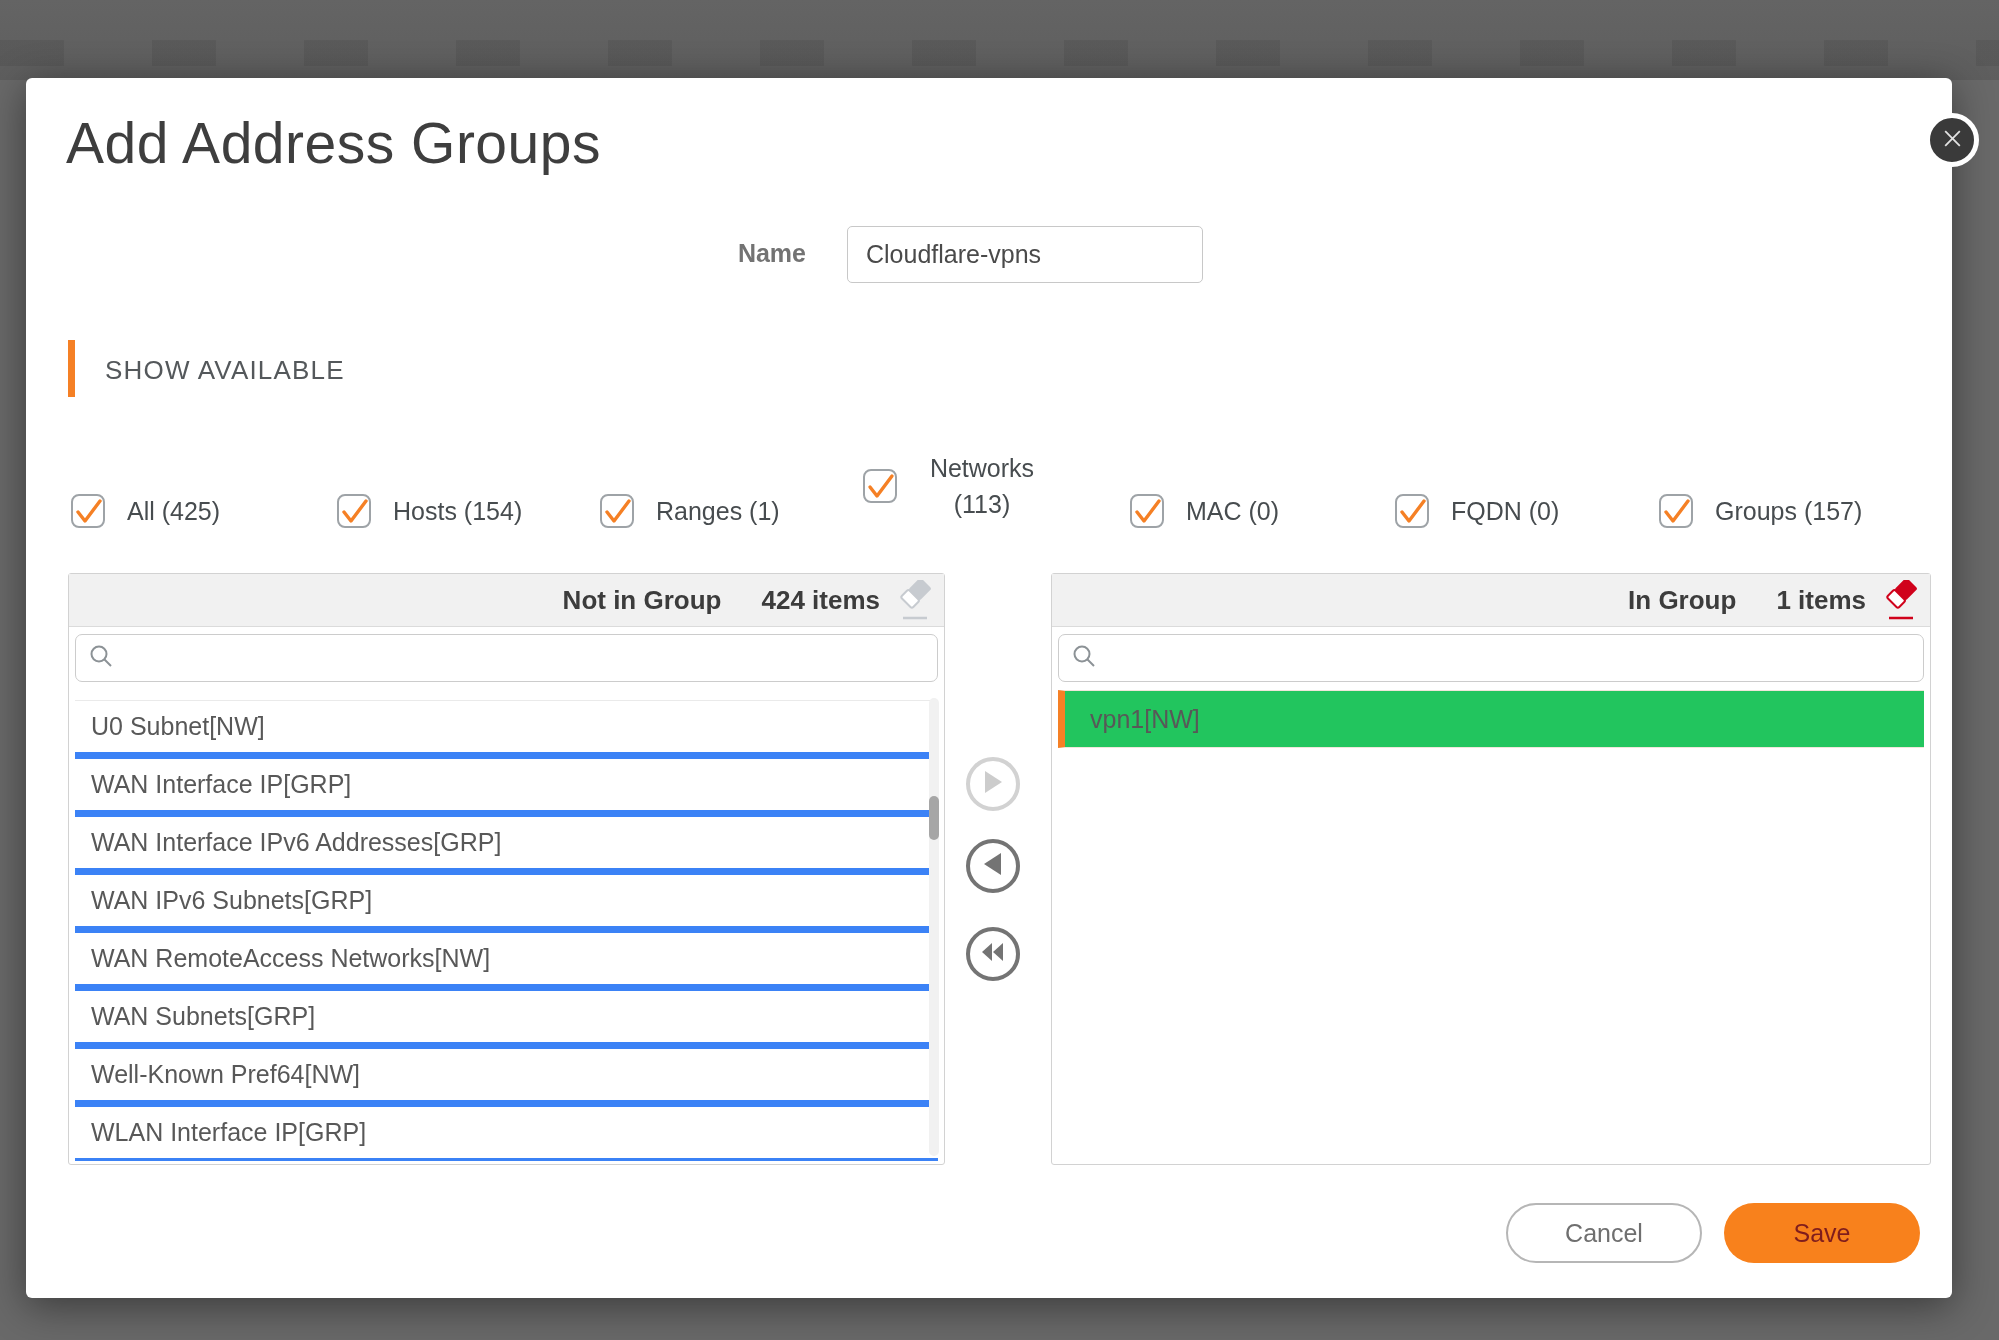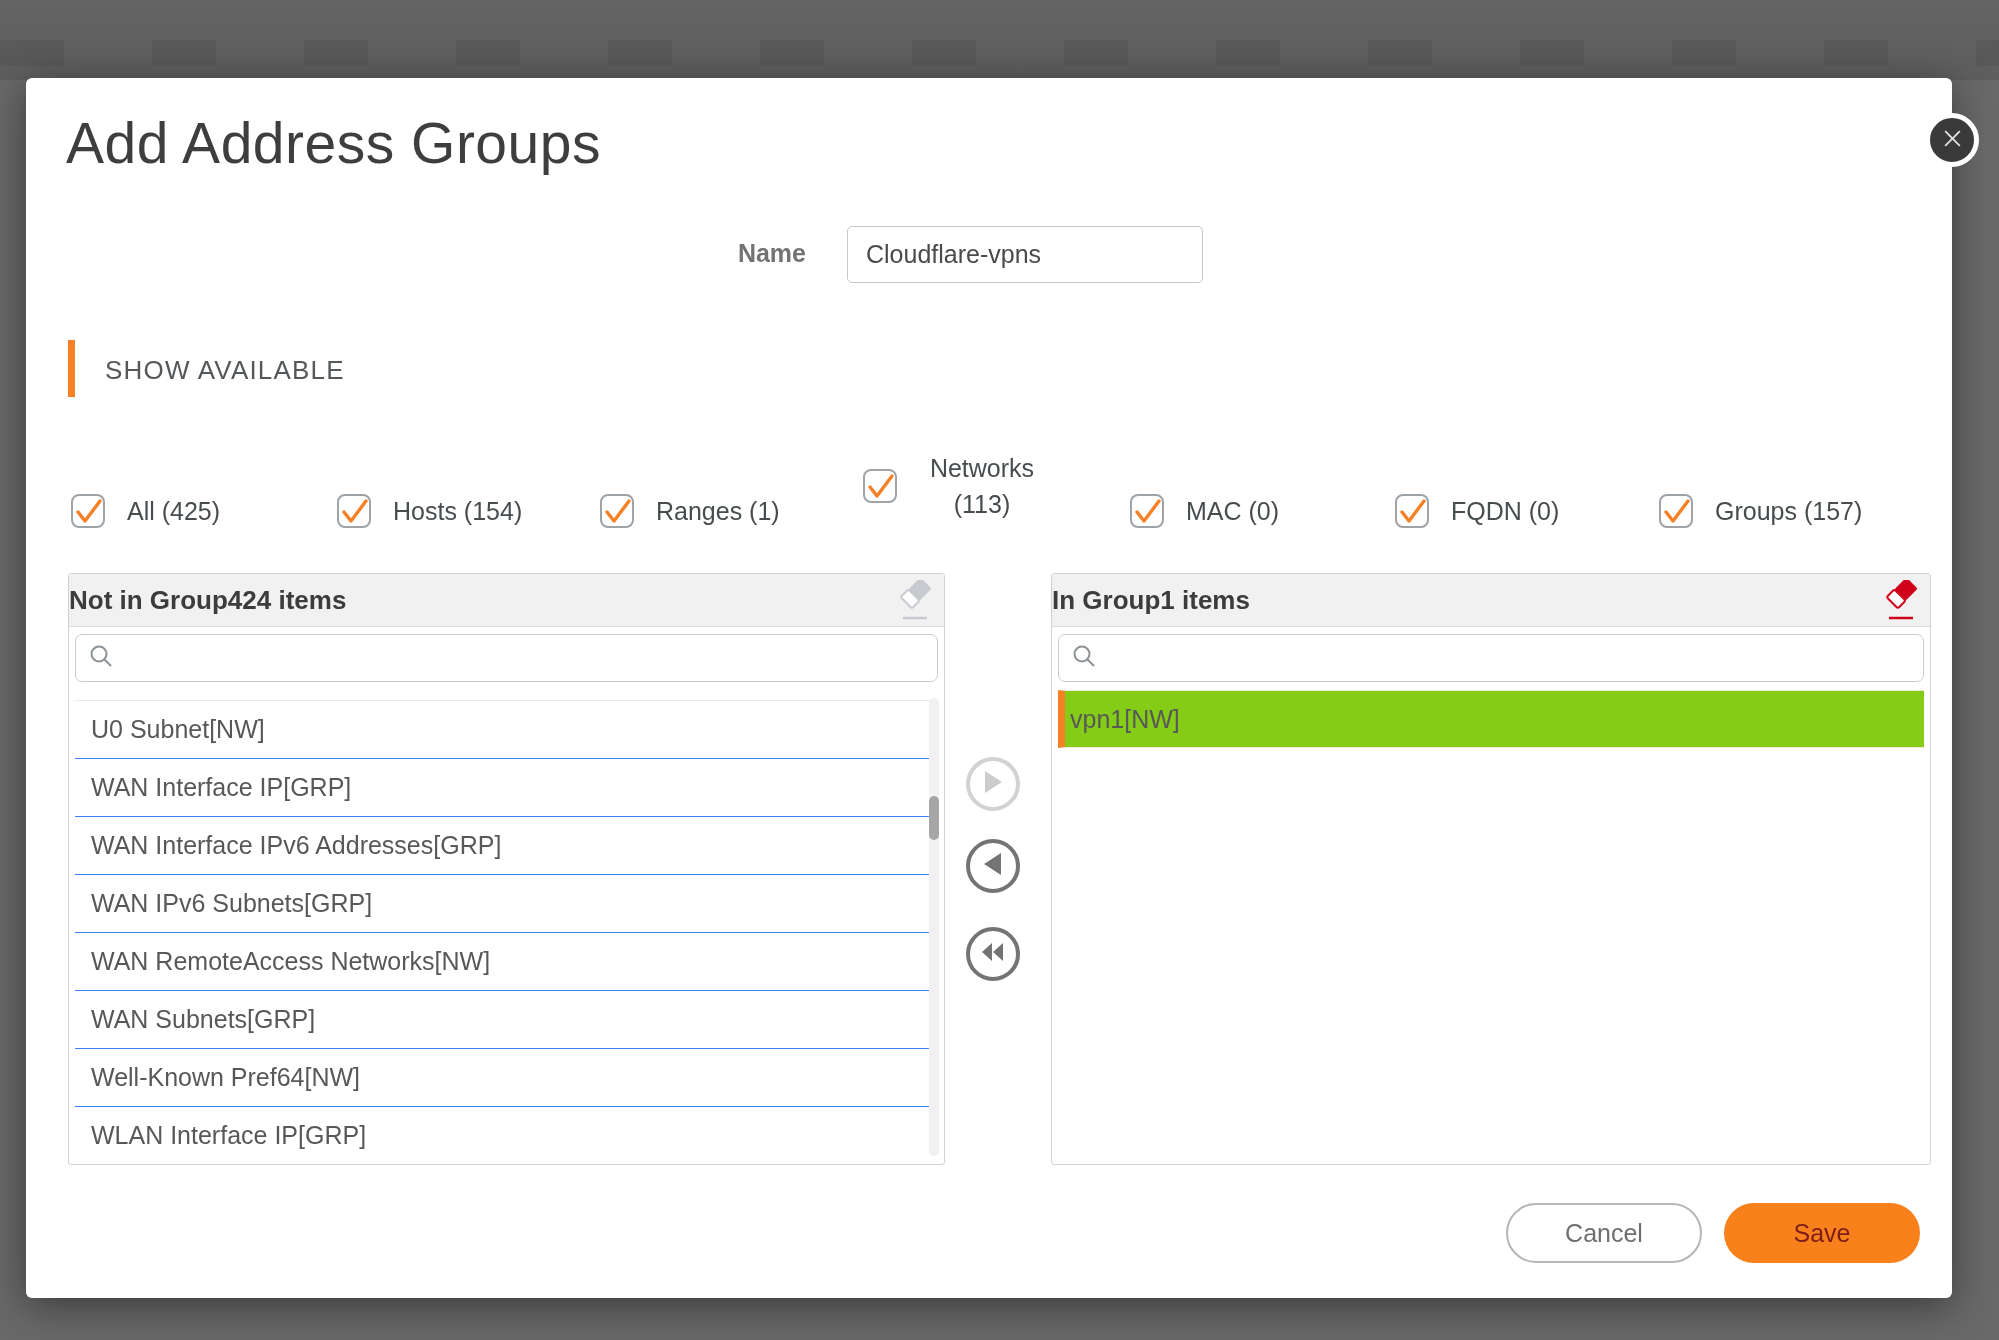--- a/index.html
+++ b/index.html
@@ -33,34 +33,34 @@
   .filter.two-line .flabel{white-space:normal;width:126px;}
   .cb{position:relative;width:34px;height:34px;border:2px solid #9ea3a7;border-radius:8px;
       box-sizing:border-box;background:#fff;flex:0 0 auto;cursor:pointer;}
   .cb svg{position:absolute;left:-2px;top:-3px;overflow:visible;}
 
   .panel{position:absolute;top:495px;height:592px;background:#fff;border:1px solid #d2d2d2;
          border-radius:3px;box-sizing:border-box;}
   .panel.left{left:42px;width:877px;}
   .panel.right{left:1014px;width:880px;margin-left:11px;}
   .phead{position:relative;height:52px;background:#f1f1f1;border-bottom:1px solid #dbdbdb;
-         display:flex;align-items:center;justify-content:flex-start;padding-right:64px;}
+         display:flex;align-items:center;justify-content:flex-end;gap:40px;padding-right:64px;}
   .phead .ptitle,.phead .pcount{font-size:26px;font-weight:bold;color:#3c3c3c;}
   .eraser-btn{position:absolute;right:12px;top:6px;width:36px;height:42px;background:none;border:none;
               padding:0;cursor:pointer;}
   .searchbox{position:absolute;left:6px;right:6px;top:60px;height:48px;border:1.4px solid #cccccc;
              border-radius:7px;box-sizing:border-box;display:flex;align-items:center;background:#fff;}
   .searchbox svg{margin:0 8px 0 12px;flex:0 0 auto;}
   .searchbox input{flex:1;border:none;outline:none;font-size:24px;color:#4a4a4a;font-family:inherit;background:transparent;height:100%;}
   .list{position:absolute;left:6px;right:6px;top:110px;bottom:3px;overflow:hidden;}
   .sliver{height:16px;border-bottom:1px solid #eaeaea;}
   .row{height:58px;display:flex;align-items:center;padding-left:16px;font-size:25px;color:#585858;
-       border-bottom:1px solid #3b82f6;box-sizing:border-box;cursor:pointer;}
-  .row-selected{margin-top:6px;height:58px;display:flex;align-items:center;padding-left:5px;
-                font-size:25px;color:#585858;background:#84cc16;border-left:7px solid #F58025;
+       border-bottom:7px solid #3b82f6;box-sizing:border-box;cursor:pointer;}
+  .row-selected{margin-top:6px;height:58px;display:flex;align-items:center;padding-left:25px;
+                font-size:25px;color:#585858;background:#22c55e;border-left:7px solid #F58025;
                 border-top:1px solid #f0e6da;border-bottom:1px solid #f0e6da;box-sizing:border-box;cursor:pointer;}
   .vtrack{position:absolute;right:5px;top:124px;width:10px;height:458px;background:#f1f1f1;border-radius:5px;}
   .vthumb{position:absolute;right:5px;top:222px;width:10px;height:44px;background:#a6a6a6;border-radius:5px;cursor:pointer;}
 
   .xfer{position:absolute;left:940px;width:54px;height:54px;border-radius:50%;background:#fff;
         box-sizing:border-box;display:flex;align-items:center;justify-content:center;cursor:pointer;}
   .xfer.disabled{border:4px solid #d2d2d2;}
   .xfer.enabled{border:4px solid #747474;}
 
   .btn{position:absolute;top:1125px;height:60px;border-radius:30px;font-size:25px;font-family:inherit;

